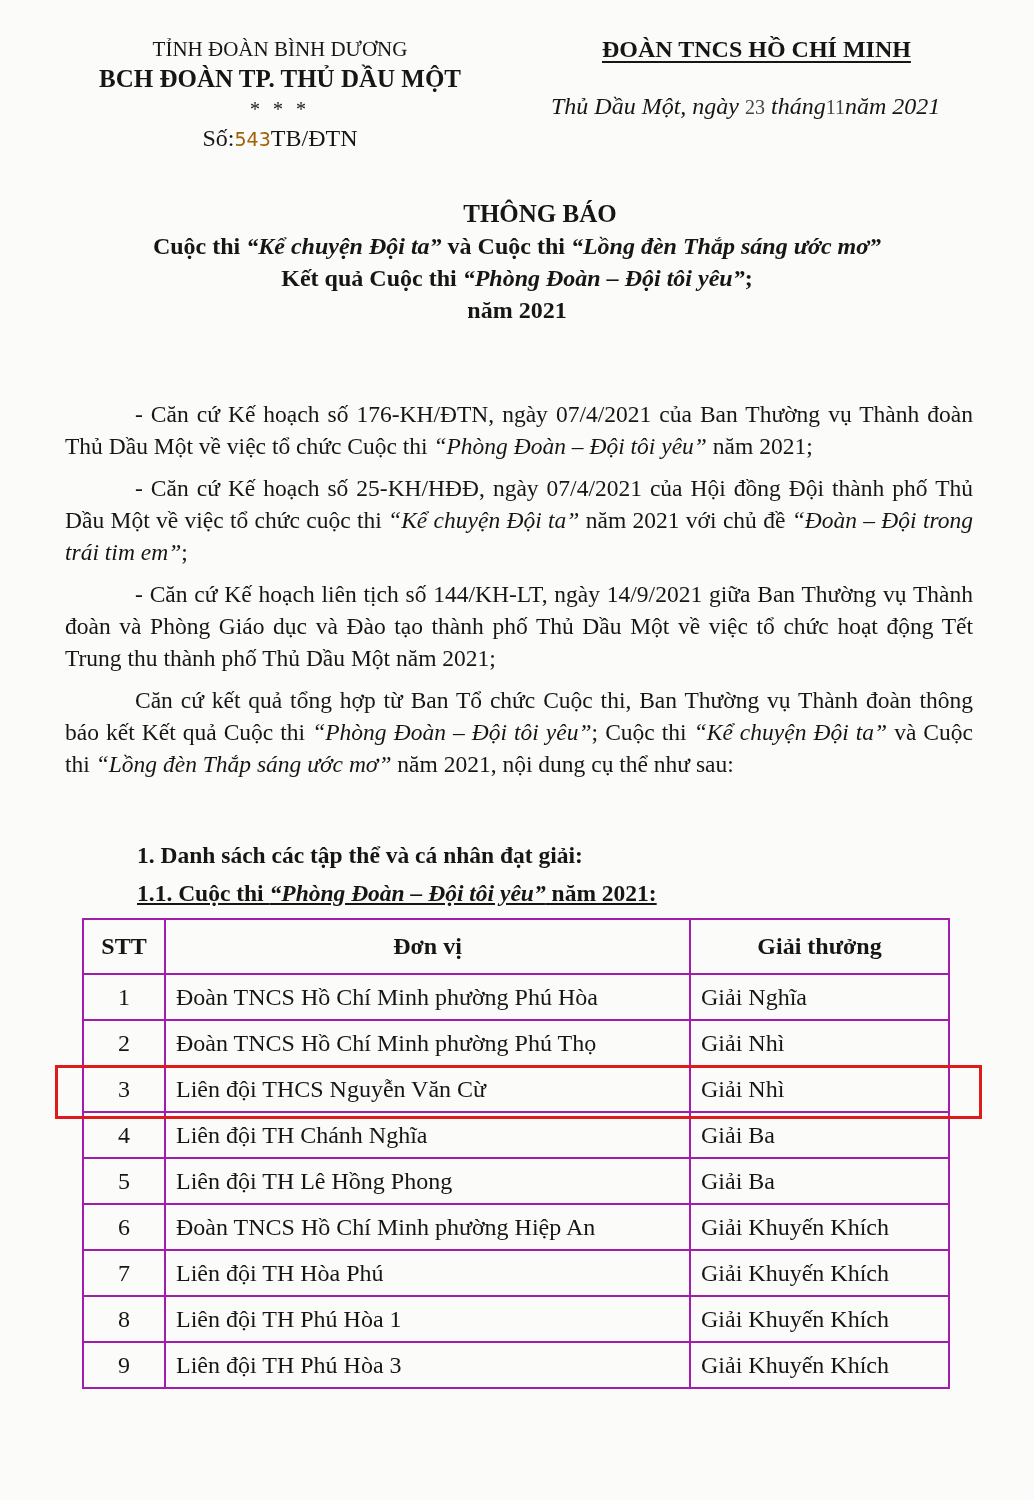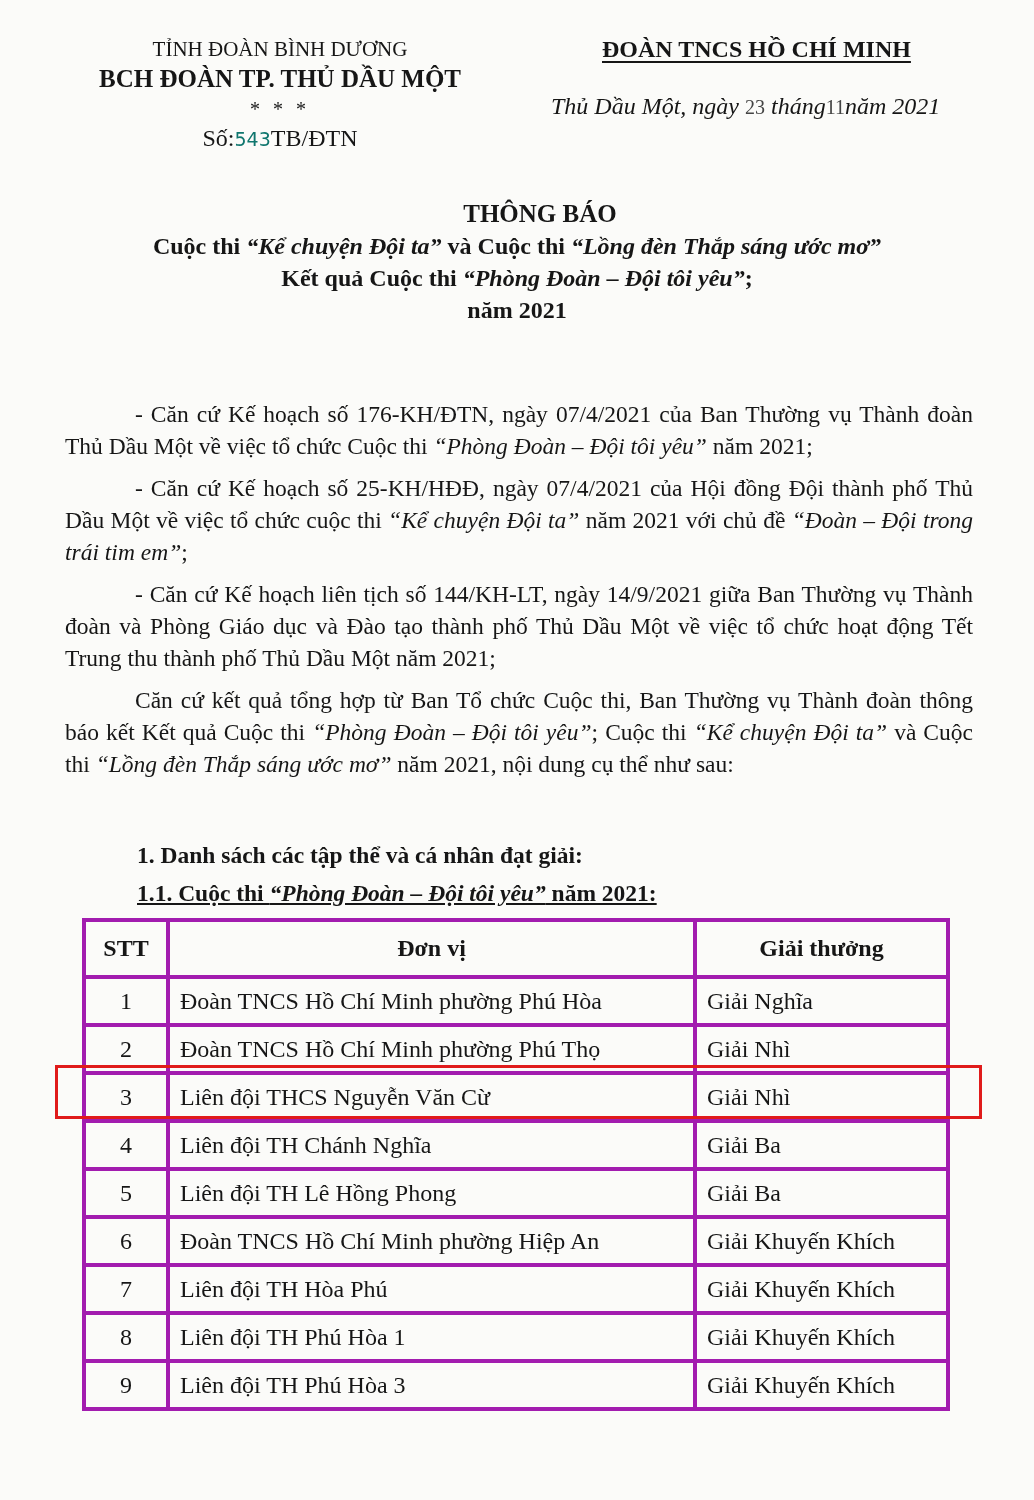--- a/index.html
+++ b/index.html
@@ -7,41 +7,41 @@
     width:1034px; height:1500px; position:relative; overflow:hidden;
     background:#fbfbf9; color:#161616;
     font-family:"Liberation Serif","DejaVu Serif",serif;
   }
   .abs { position:absolute; white-space:nowrap; }
   .hdr-left { left:60px; top:34px; width:440px; text-align:center; }
   .hdr-left .l1 { font-size:21px; line-height:30px; }
   .hdr-left .l2 { font-size:25px; line-height:30px; font-weight:bold; }
   .hdr-left .stars { font-size:20px; line-height:26px; letter-spacing:4px; margin-top:2px; }
   .hdr-left .num { font-size:24px; line-height:32px; }
-  .hdr-left .num .hand { font-family:"DejaVu Sans",sans-serif; font-size:19px; color:#0f766e; }
+  .hdr-left .num .hand { font-family:"DejaVu Sans",sans-serif; font-size:19px; color:#a16207; }
   .hdr-right { left:551px; top:36px; width:480px; }
   .hdr-right .org { font-size:24px; font-weight:bold; text-decoration:underline; text-underline-offset:4px; padding-left:51px; }
   .hdr-right .date { font-size:24px; font-style:italic; margin-top:30px; }
   .hdr-right .date .hand { font-family:Liberation Serif, serif; font-style:normal; font-size:20px; color:#444; }
   .title-block { left:0; width:1034px; top:198px; text-align:center; }
   .title-block .t { font-size:25px; font-weight:bold; line-height:32px;margin-left:46px; }
   .title-block .s { font-size:24px; font-weight:bold; line-height:32px; }
   .title-block i { font-weight:bold; }
   .body-text { left:65px; top:398px; width:908px; font-size:23.5px; line-height:32px; white-space:normal; text-align:justify; }
   .body-text p { margin:0 0 10px 0; text-indent:70px; }
   .body-text p.last { margin-bottom:6px; }
   .section { left:137px; font-size:23.5px; font-weight:bold; }
   .sec1 { top:842px; }
   .sec2 { top:880px;text-decoration:underline; }
   table.awards {
     position:absolute; left:82px; top:918px; width:868px;
     border-collapse:collapse; font-size:24px;
   }
   table.awards td, table.awards th {
-    border:4px solid #a21caf; height:44px; padding:0 10px; vertical-align:middle;
+    border:2px solid #a21caf; height:44px; padding:0 10px; vertical-align:middle;
   }
   table.awards th { font-weight:bold; height:53px; }
   table.awards th.stt { width:60px; text-align:center; }
   table.awards th.unit { width:503px; text-align:center; }
   table.awards th.prize { text-align:center; }
   table.awards td.stt { text-align:center; }
   .highlight {
     position:absolute; left:55px; top:1065px; width:921px; height:48px;
     border:3px solid #e01b1b; pointer-events:none;
   }

